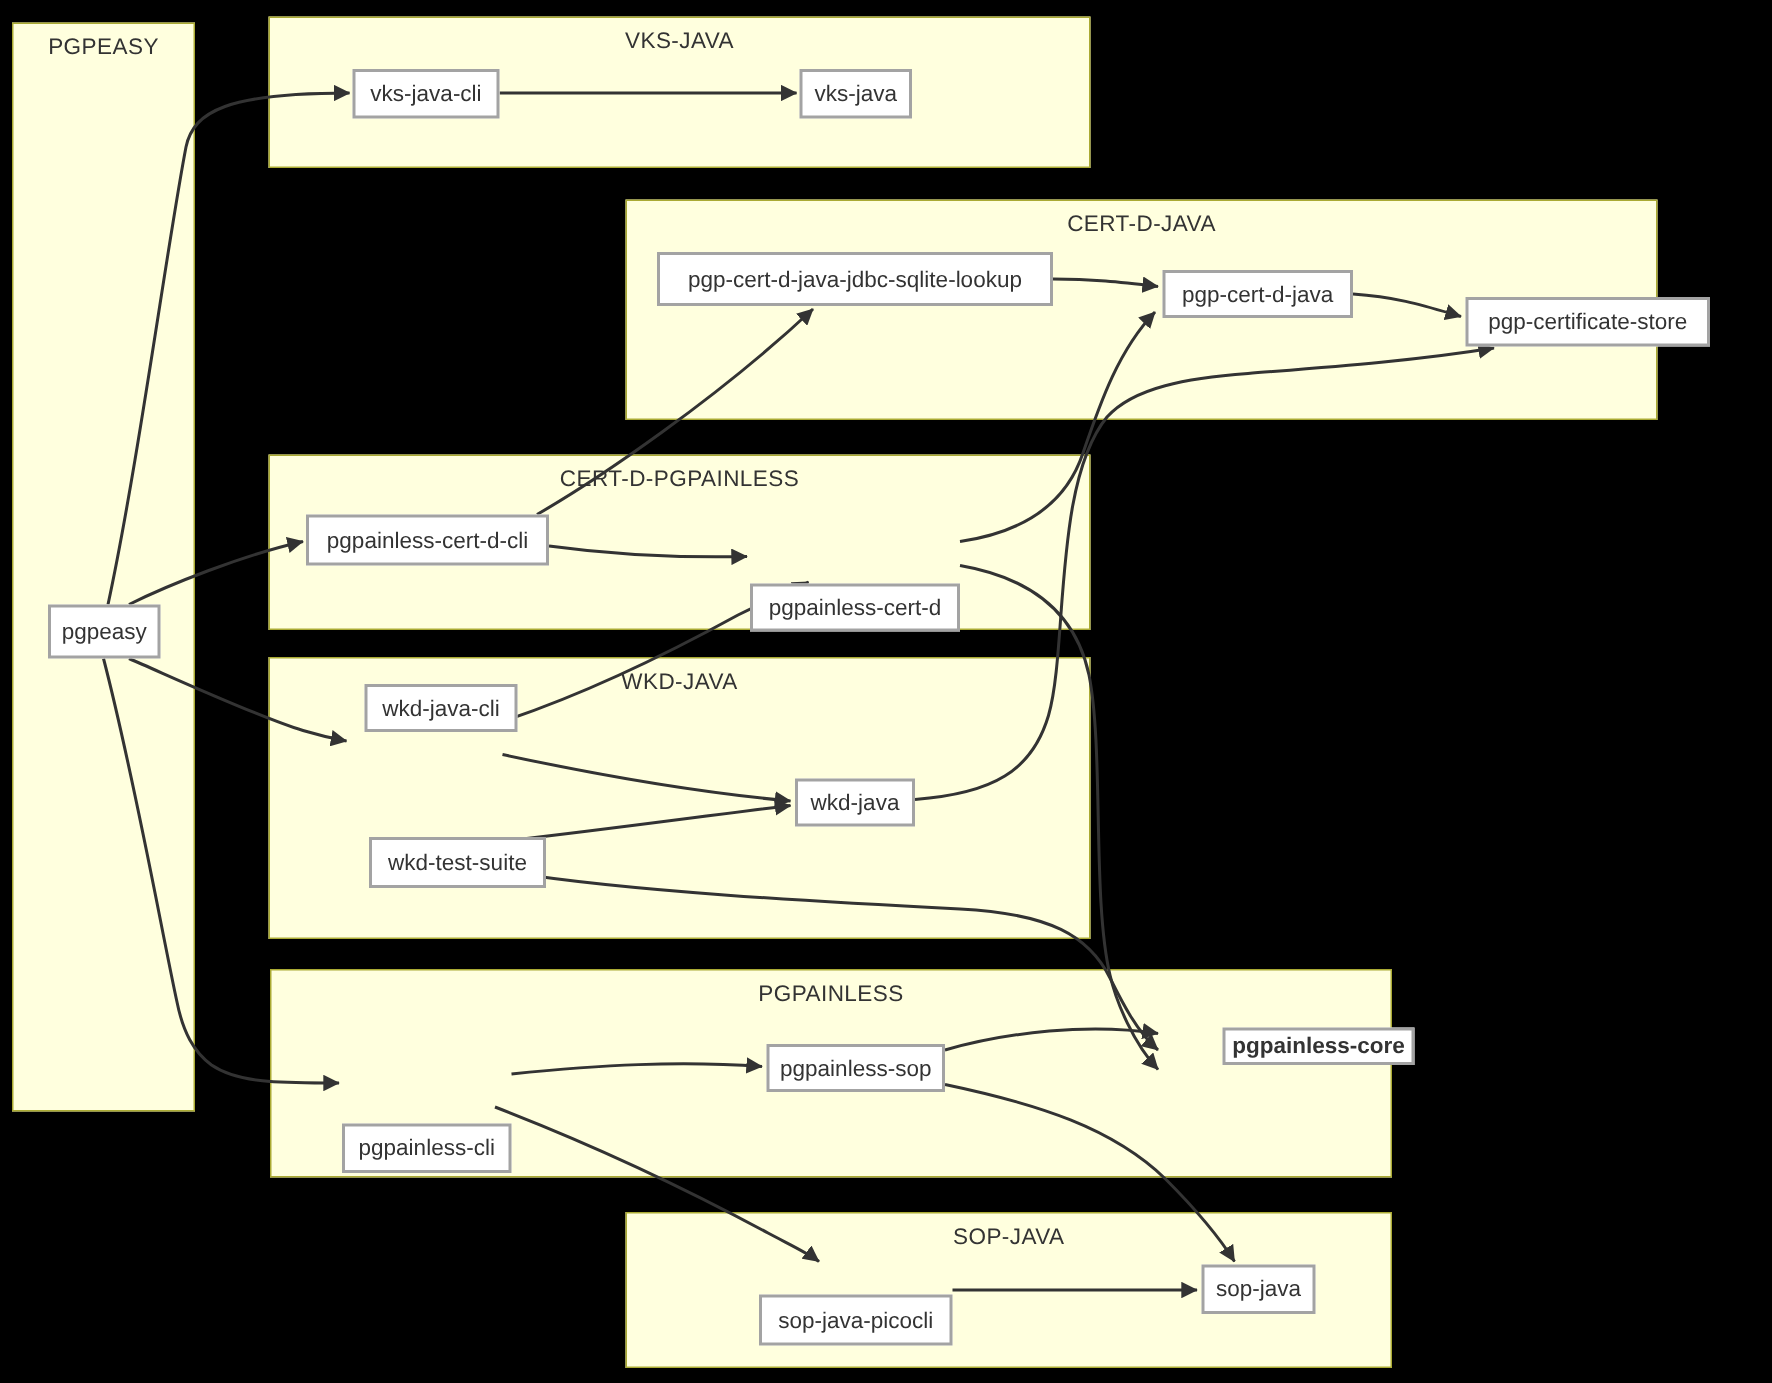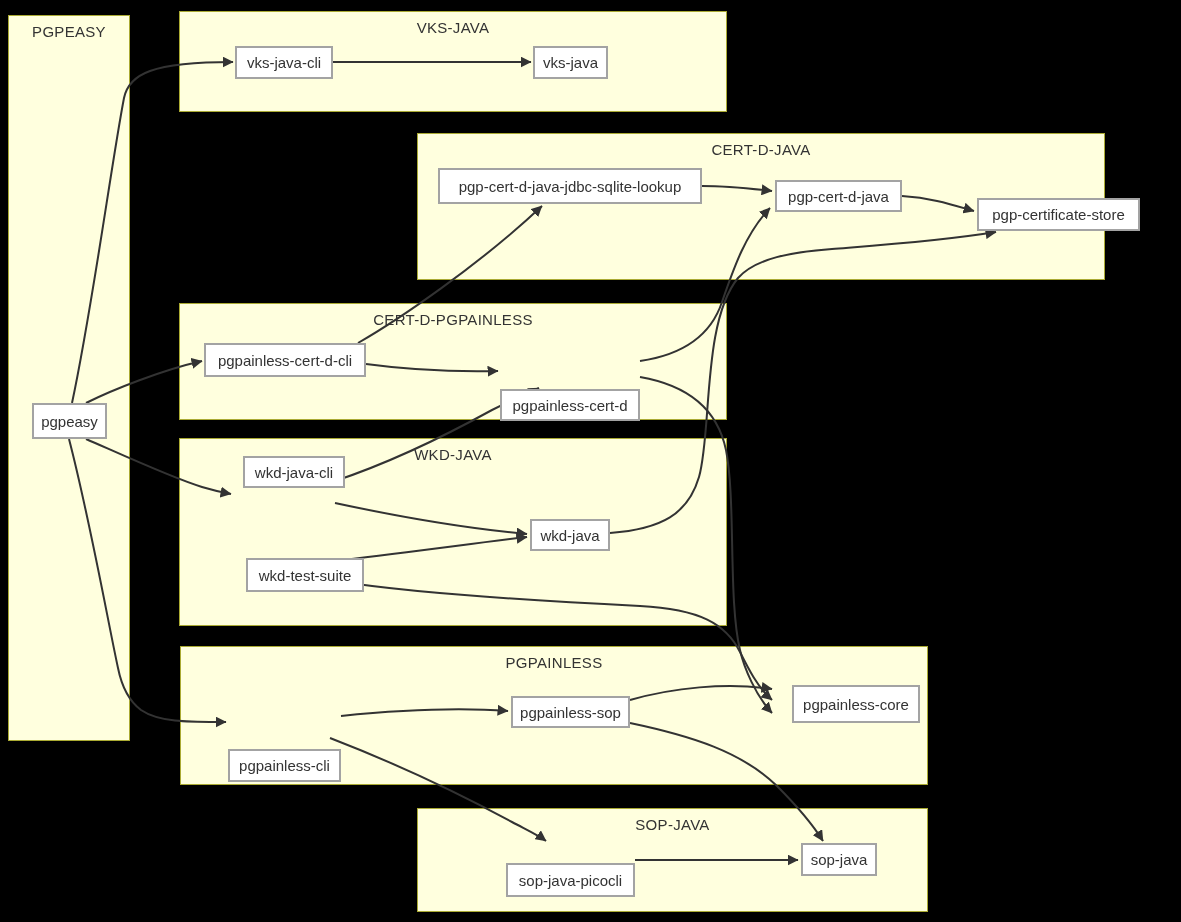--- a/index.html
+++ b/index.html
@@ -120,17 +120,17 @@
       <div class="node" style="left: 438px; top: 168px; width: 264px; height: 36px; text-align: right;">pgp-cert-d-java-jdbc-sqlite-lookup</div>
       <div class="node" style="left: 775px; top: 180px; width: 127px; height: 32px;">pgp-cert-d-java</div>
       <div class="node" style="left: 977px; top: 198px; width: 163px; height: 33px;">pgp-certificate-store</div>
       <div class="node" style="left: 204px; top: 343px; width: 162px; height: 34px;">pgpainless-cert-d-cli</div>
       <div class="node" style="left: 500px; top: 353px; width: 140px; height: 32px; margin-top: 36px;">pgpainless-cert-d</div>
       <div class="node" style="left: 233px; top: 456px; width: 102px; height: 32px; margin-left: 10px;">wkd-java-cli</div>
       <div class="node" style="left: 530px; top: 519px; width: 80px; height: 32px;">wkd-java</div>
       <div class="node" style="left: 225px; top: 558px; width: 118px; height: 34px; margin-left: 21px;">wkd-test-suite</div>
       <div class="node" style="left: 228px; top: 705px; width: 113px; height: 33px; margin-top: 44px;">pgpainless-cli</div>
       <div class="node" style="left: 511px; top: 696px; width: 119px; height: 32px;">pgpainless-sop</div>
-      <div class="node" style="left: 792px; top: 685px; width: 128px; height: 38px;">pgpainless-core</div>
+      <div class="node" style="left: 815px; top: 685px; width: 128px; height: 25px; font-weight: bold;">pgpainless-core</div>
       <div class="node" style="left: 506px; top: 843px; width: 129px; height: 34px; margin-top: 20px;">sop-java-picocli</div>
       <div class="node" style="left: 801px; top: 843px; width: 76px; height: 33px;">sop-java</div>
     </div>
 </div>
 
 </body></html>

